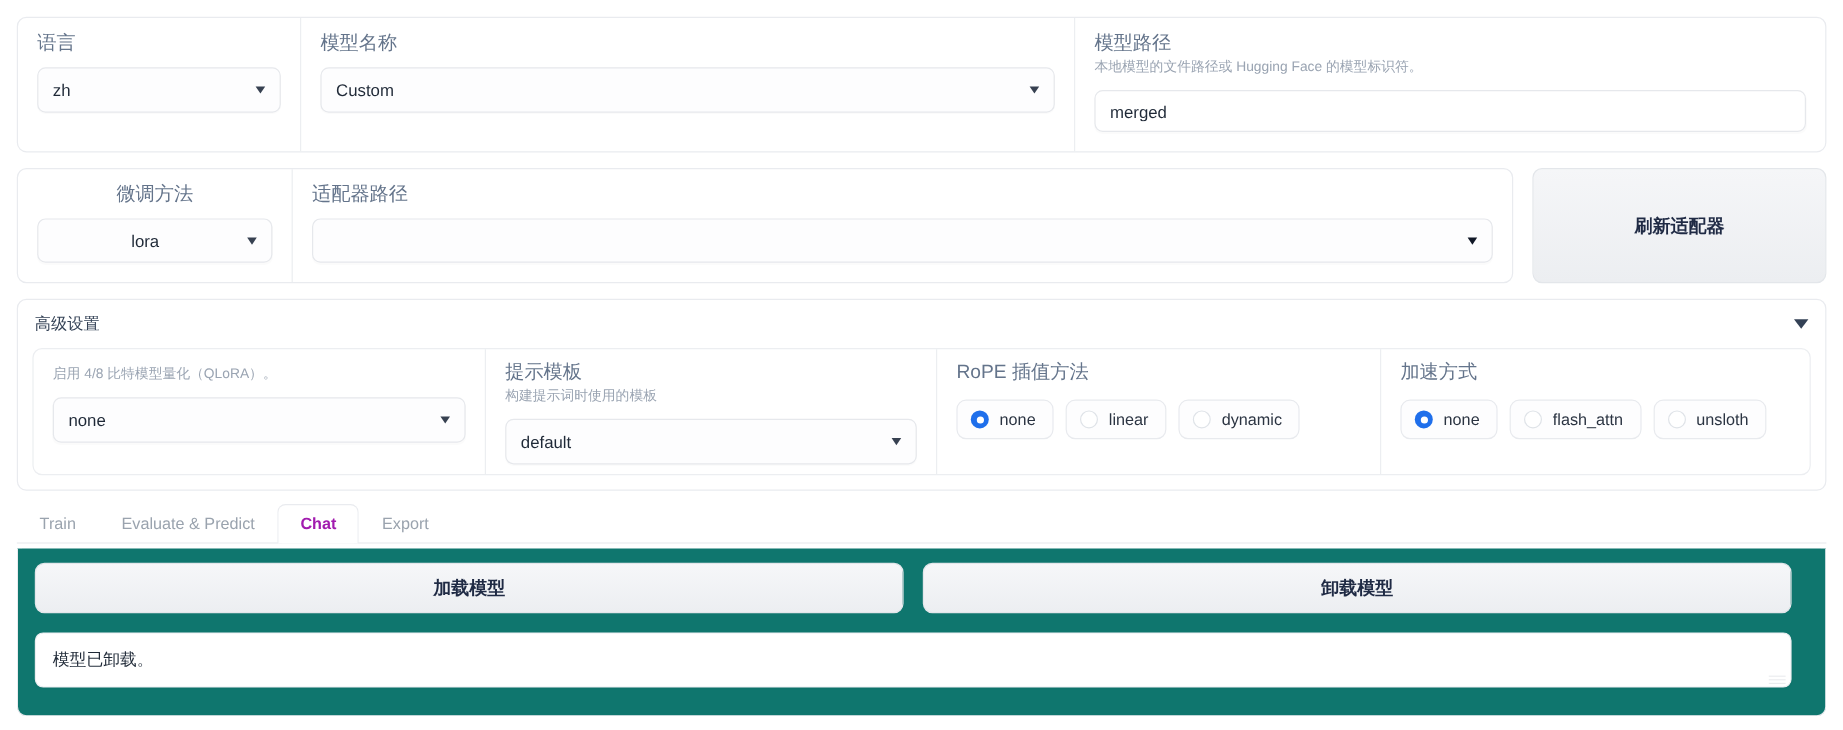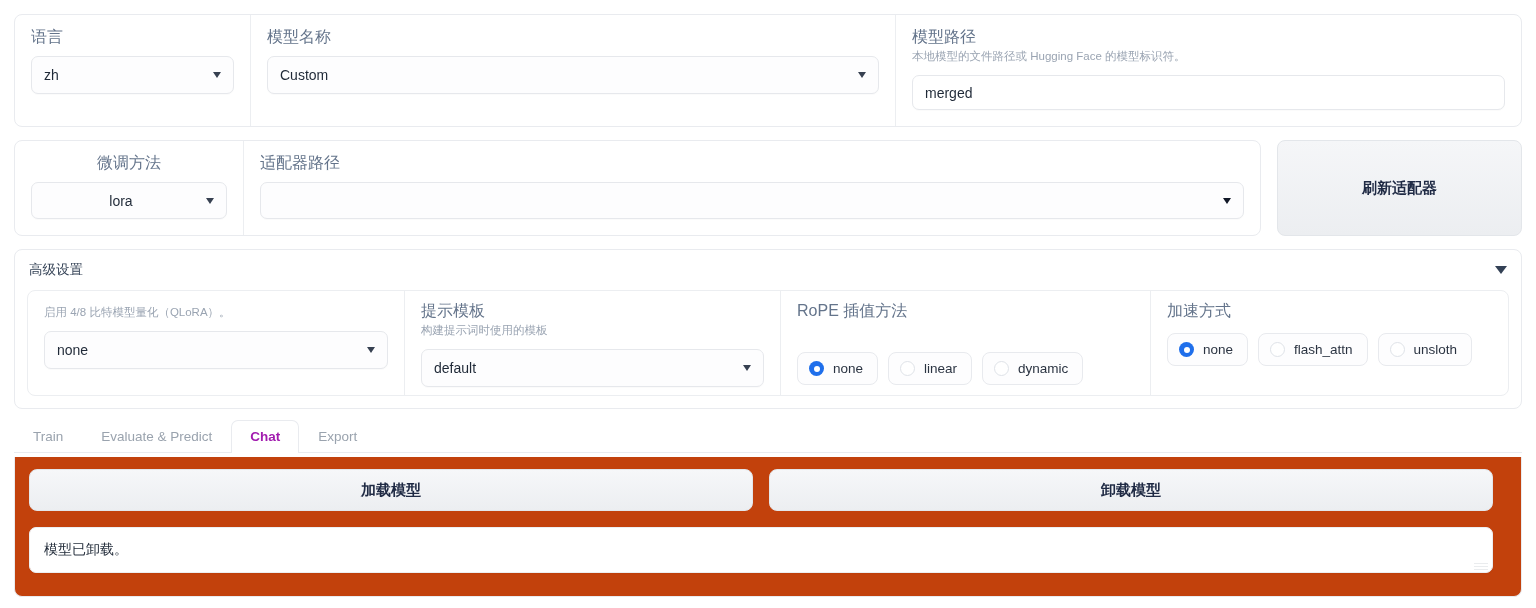--- a/index.html
+++ b/index.html
@@ -119,21 +119,21 @@
     margin: 0 12px 12px 12px;
     border: 1px solid #eceef1;
     border-radius: 8px;
     display: flex;
     height: 106px;
     background: #fff;
   }
   .adv-body .cell { padding: 12px 16px 0 16px; }
   .q-quant { width: 376px; }
   .q-tmpl { width: 376px; }
-  .q-rope { width: 370px; gap: 19px; }
+  .q-rope { width: 370px; }
   .q-accel { flex: 1; }
 
   .radio-row { display: flex; gap: 10px; margin-top: 12px; }
   .radio {
     height: 33px;
     border: 1px solid #e8eaee;
     border-radius: 8px;
     background: #fdfdfe;
     display: flex; align-items: center;
     padding: 0 14px 0 11px;
@@ -179,21 +179,21 @@
     font-weight: bold;
     background: #ffffff;
     border-color: #e9ebef;
   }
 
   
   .chatpanel {
     position: absolute; left: 14px; top: 457px; width: 1508px; height: 140px;
     border: 1px solid #e9ebef; border-top: none;
     border-radius: 0 0 8px 8px;
-    background: #c2410c;
+    background: #0f766e;
     padding: 12px 28px 0 14px;
   }
   .btnrow { display: flex; gap: 16px; }
   .bigbtn {
     flex: 1;
     height: 42px;
     border: 1px solid #e3e6ea;
     border-radius: 8px;
     background: linear-gradient(180deg,#f6f7f9 0%, #eceef1 100%);
     display: flex; align-items: center; justify-content: center;

